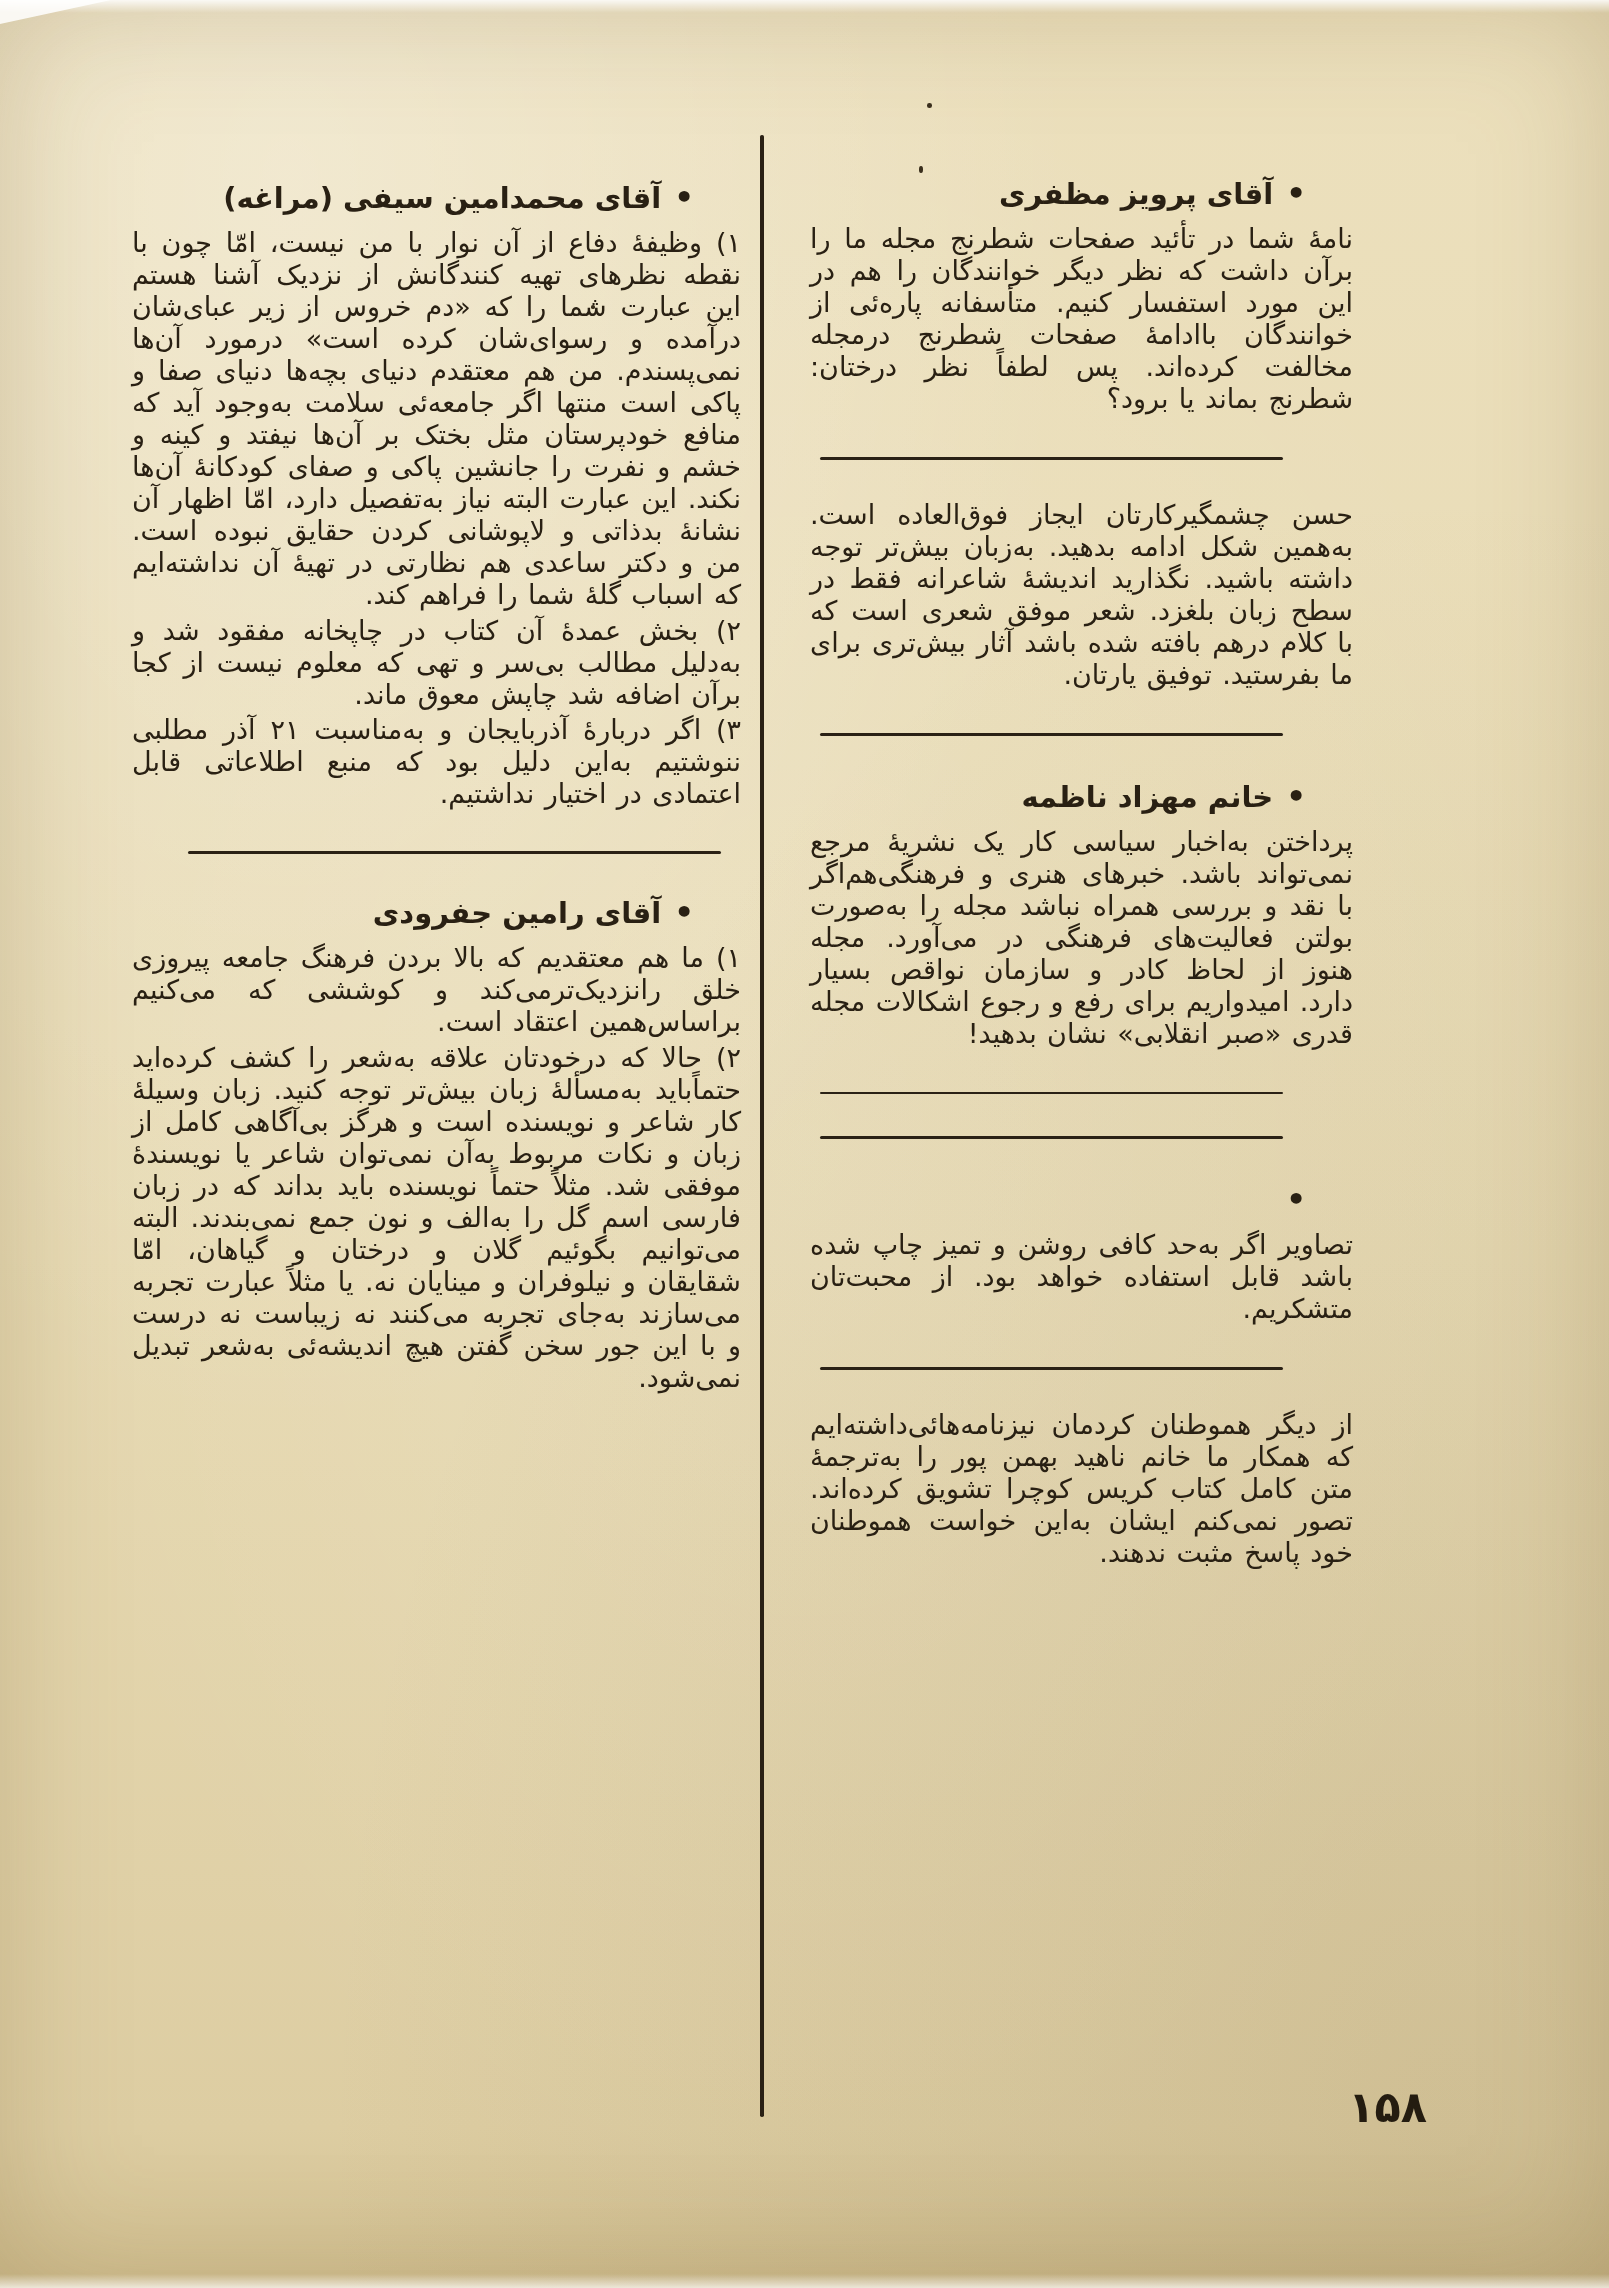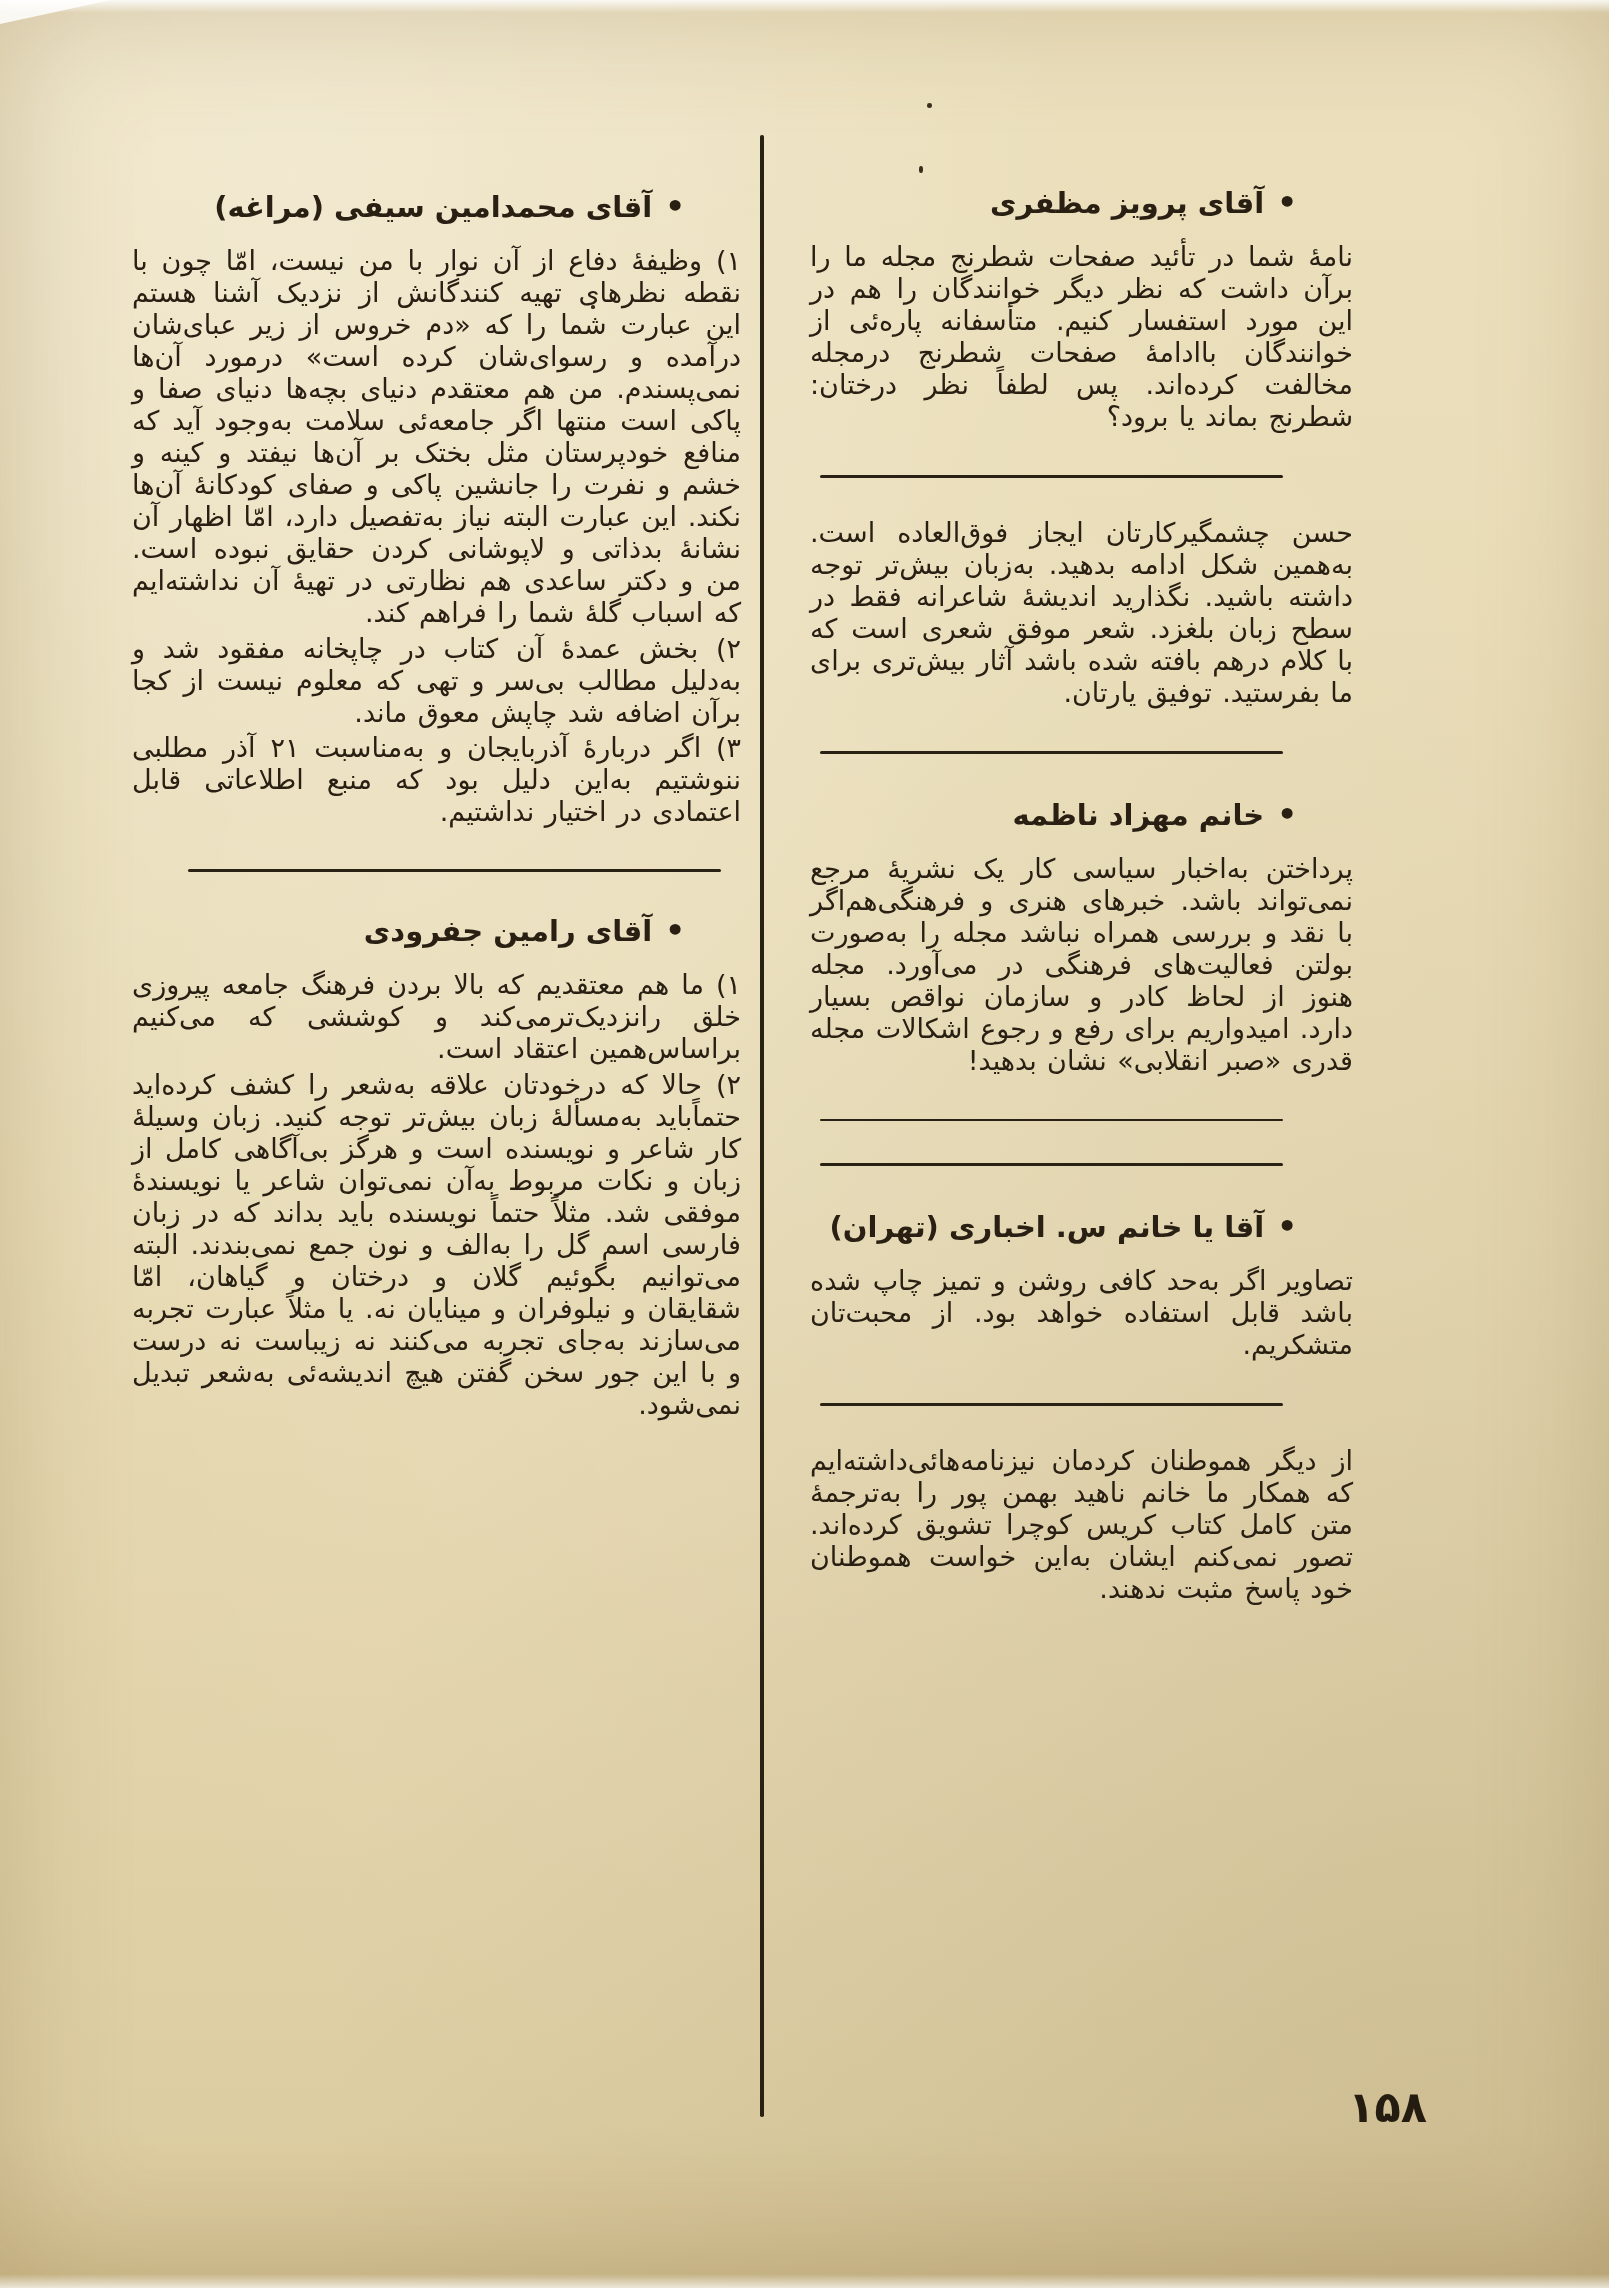--- a/index.html
+++ b/index.html
@@ -33,21 +33,21 @@
   }
   .vrule{
     position:absolute;left:760px;top:135px;width:3.7px;height:1982px;
     background:#2a2115;border-radius:1.8px;
   }
   .column{position:absolute;text-align:justify;text-align-last:right;}
   .col-right{left:810px;top:164px;width:543px;}
   .col-left {left:132px;top:168px;width:609px;}
   .heading{
     font-weight:bold;font-size:29px;line-height:42px;
-    margin:17px;padding-right:39px;text-align:center;text-align-last:right;
+    margin:8px;padding-right:39px;text-align:center;text-align-last:right;
     letter-spacing:0;
   }
   .heading .bullet::before{content:"•";font-size:31px;margin-left:13px;}
   .body-par{
     margin:3.7px 0 0 0;font-size:27px;line-height:32px;
     word-spacing:1.8px;
   }
   .sec-rule{
     height:2.8px;background:#2a2115;border:none;border-radius:1.8px;
   }
@@ -94,21 +94,21 @@
       <h3 class="heading"><span class="bullet"></span><span>خانم مهزاد ناظمه</span></h3>
       <p class="body-par">پرداختن به‌اخبار سیاسی کار یک نشریهٔ مرجع نمی‌تواند باشد. خبرهای هنری و فرهنگی‌هم‌اگر با نقد و بررسی همراه نباشد مجله را به‌صورت بولتن فعالیت‌های فرهنگی در می‌آورد. مجله هنوز از لحاظ کادر و سازمان نواقص بسیار دارد. امیدواریم برای رفع و رجوع اشکالات مجله قدری «صبر انقلابی» نشان بدهید!</p>
     </div>
 
     <div class="sec-rule"></div>
 
 
     <div class="sec-rule"></div>
 
     <div class="section">
-      <h3 class="heading"><span class="bullet"></span><span>آقا یا خانم س. اخباری (تهران)</span></h3>
+      <h3 class="heading"><span class="bullet"></span></h3>
       <p class="body-par">تصاویر اگر به‌حد کافی روشن و تمیز چاپ شده باشد قابل استفاده خواهد بود. از محبت‌تان متشکریم.</p>
     </div>
 
     <div class="sec-rule"></div>
 
     <div class="section">
       <p class="body-par">از دیگر هموطنان کردمان نیزنامه‌هائی‌داشته‌ایم که همکار ما خانم ناهید بهمن پور را به‌ترجمهٔ متن کامل کتاب کریس کوچرا تشویق کرده‌اند. تصور نمی‌کنم ایشان به‌این خواست هموطنان خود پاسخ مثبت ندهند.</p>
     </div>
 
   </div>

